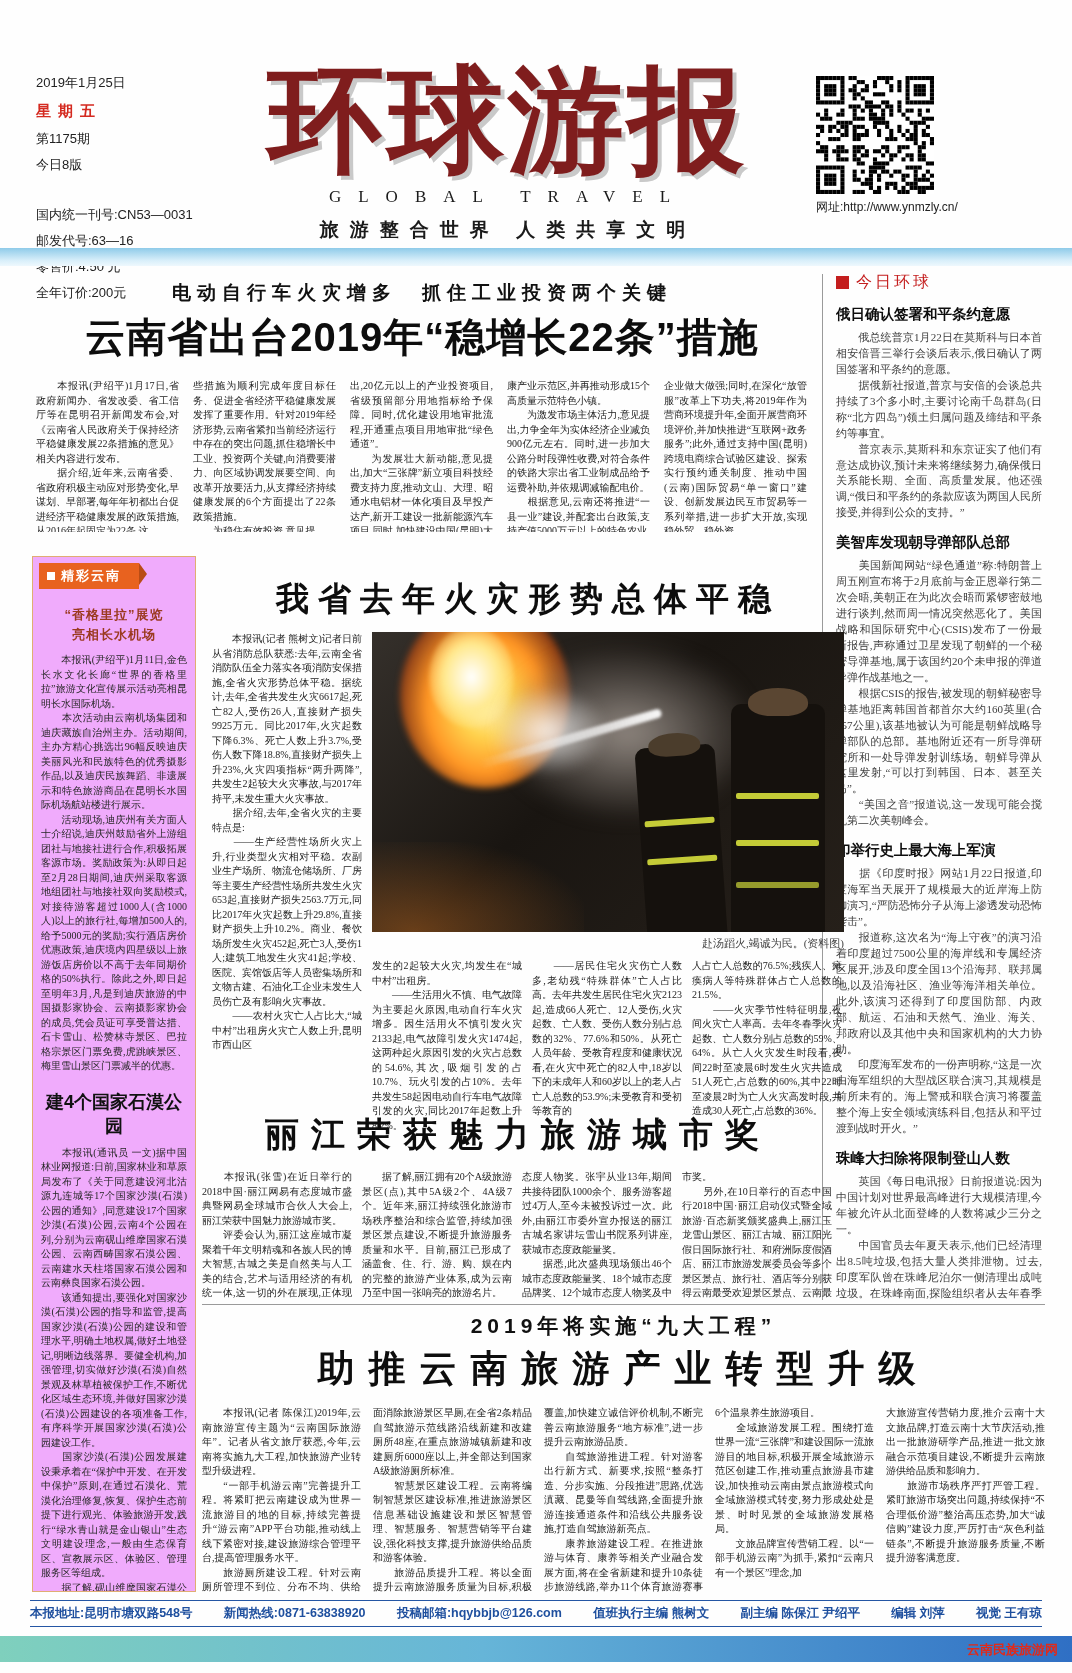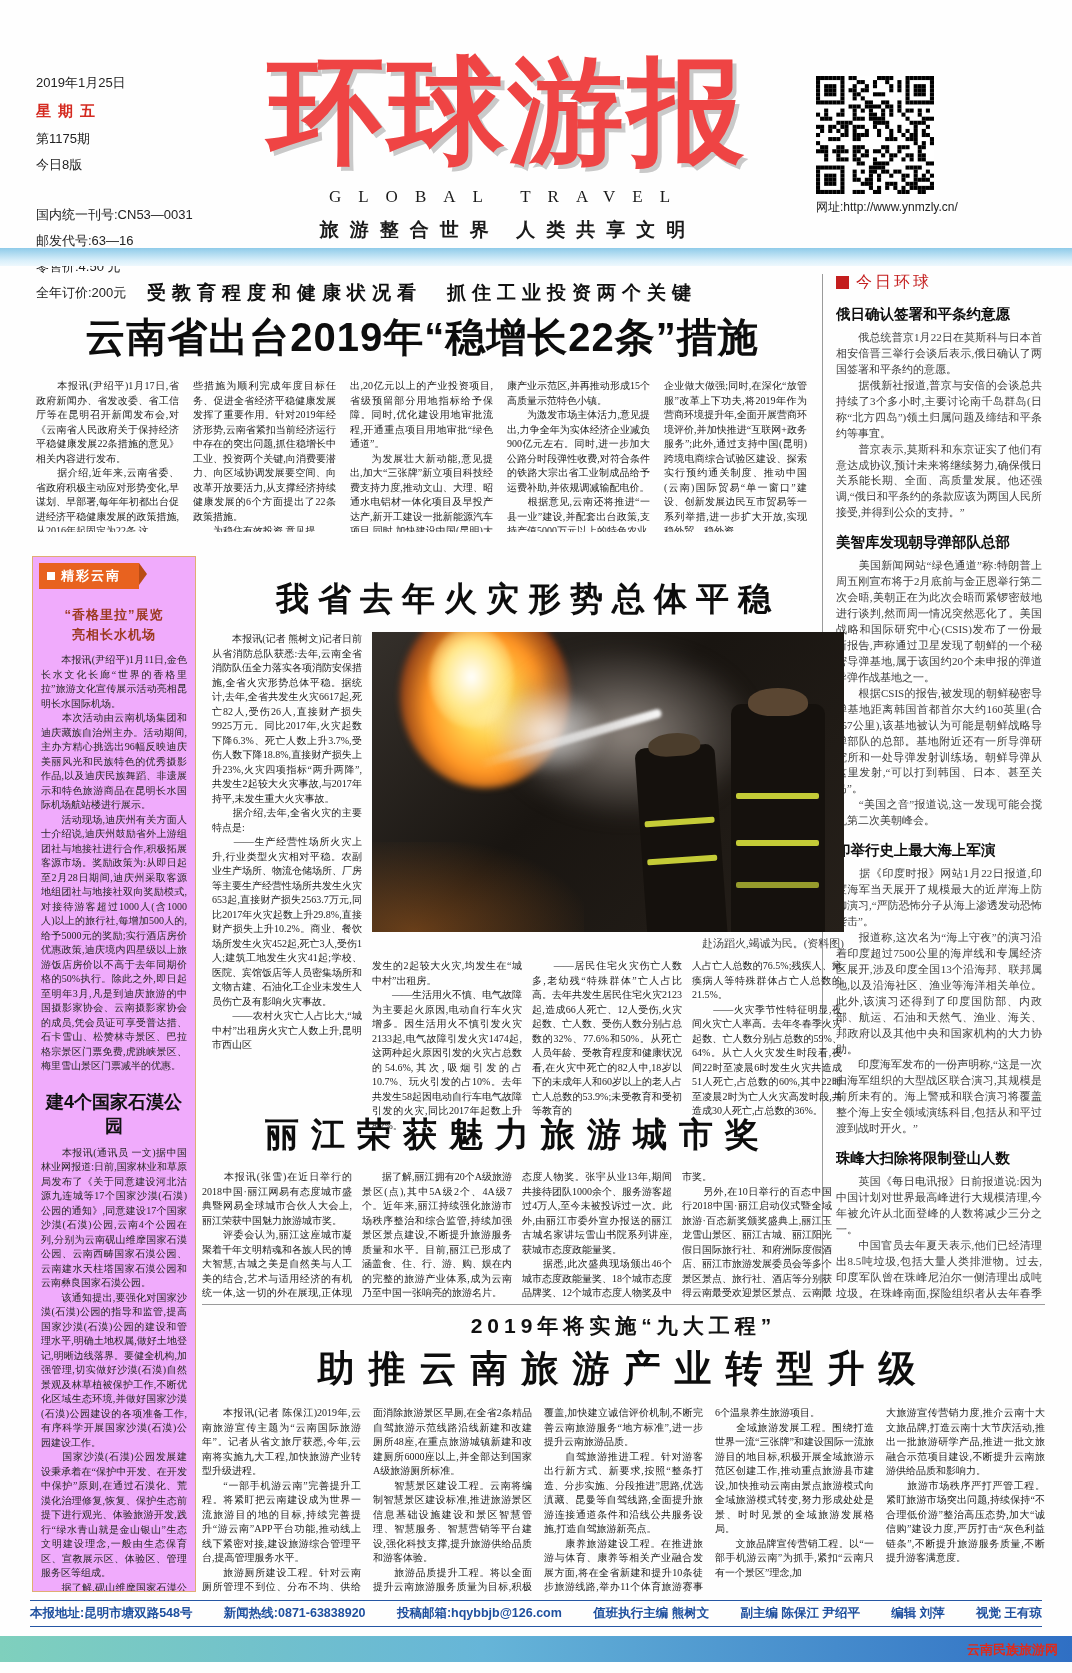--- a/index.html
+++ b/index.html
@@ -3,22 +3,22 @@
 <meta charset="utf-8">
 <style>
   html,body{margin:0;padding:0;background:#e8e8e8;}
   .page{position:relative;width:1072px;height:1673px;margin:0 auto;background:#fefefe;
         font-family:"Liberation Sans","DejaVu Sans",sans-serif;color:#111;overflow:hidden;}
   
   .mast-info{position:absolute;left:36px;top:70px;width:195px;font-size:13px;line-height:2.0;color:#222;}
   .mast-info .weekday{color:#d42a20;font-weight:bold;font-size:15px;letter-spacing:7px;}
   .mast-info .gap{height:24px;}
   .mast-title{position:absolute;left:232px;top:58px;width:552px;text-align:center;}
-  .paper-title{font-family:Liberation Mono, monospace;font-weight:900;
-               font-size:116px;line-height:1.08;color:#ef4444;letter-spacing:4px;
+  .paper-title{font-family:Liberation Sans, sans-serif;font-weight:900;
+               font-size:116px;line-height:1.08;color:#7f1d1d;letter-spacing:4px;
                text-shadow:4px 4px 0 #c9c9c9;white-space:nowrap;}
   .paper-title-en{margin-top:4px;font-family:"Liberation Serif","DejaVu Serif",serif;
                   font-size:17px;letter-spacing:17px;color:#1a1a1a;}
   .paper-slogan{margin-top:10px;font-size:19px;font-weight:bold;letter-spacing:11px;color:#1a1a1a;}
   .qr-block{position:absolute;left:816px;top:76px;width:210px;}
   .qr{width:118px;height:118px;background:#fff;}
   .qr svg{width:118px;height:118px;display:block;}
   .qr-site{margin-top:5px;font-size:12px;color:#222;}
   .bar-top{position:absolute;left:0;top:248px;width:1072px;height:18px;
            background:linear-gradient(to bottom,#8fcbe9,#d9effa 70%,#eef8fd);}
@@ -516,21 +516,21 @@
           <rect x="25" y="28" width="1" height="1" fill="#000"></rect>
           <rect x="26" y="28" width="1" height="1" fill="#000"></rect>
         </svg>
       </div>
     <div class="qr-site">网址:http://www.ynmzly.cn/</div>
   </div>
 
   <div class="bar-top"></div>
 
   <div class="top-story">
-    <div class="kicker">受教育程度和健康状况看　抓住工业投资两个关键</div>
+    <div class="kicker">电动自行车火灾增多　抓住工业投资两个关键</div>
     <div class="headline">云南省出台2019年“稳增长22条”措施</div>
     <div class="cols">
       <div class="col art-body">　　本报讯(尹绍平)1月17日,省政府新闻办、省发改委、省工信厅等在昆明召开新闻发布会,对《云南省人民政府关于保持经济平稳健康发展22条措施的意见》相关内容进行发布。
 　　据介绍,近年来,云南省委、省政府积极主动应对形势变化,早谋划、早部署,每年年初都出台促进经济平稳健康发展的政策措施,从2016年起固定为22条,这</div>
       <div class="col art-body">些措施为顺利完成年度目标任务、促进全省经济平稳健康发展发挥了重要作用。针对2019年经济形势,云南省紧扣当前经济运行中存在的突出问题,抓住稳增长中工业、投资两个关键,向消费要潜力、向区域协调发展要空间、向改革开放要活力,从支撑经济持续健康发展的6个方面提出了22条政策措施。
 　　为稳住有效投资,意见提</div>
       <div class="col art-body">出,20亿元以上的产业投资项目,省级预留部分用地指标给予保障。同时,优化建设用地审批流程,开通重点项目用地审批“绿色通道”。
 　　为发展壮大新动能,意见提出,加大“三张牌”新立项目科技经费支持力度,推动文山、大理、昭通水电铝材一体化项目及早投产达产,新开工建设一批新能源汽车项目,同时,加快建设中国(昆明)大健</div>
       <div class="col art-body">康产业示范区,并再推动形成15个高质量示范特色小镇。
 　　为激发市场主体活力,意见提出,力争全年为实体经济企业减负900亿元左右。同时,进一步加大公路分时段弹性收费,对符合条件的铁路大宗出省工业制成品给予运费补助,并依规调减输配电价。

